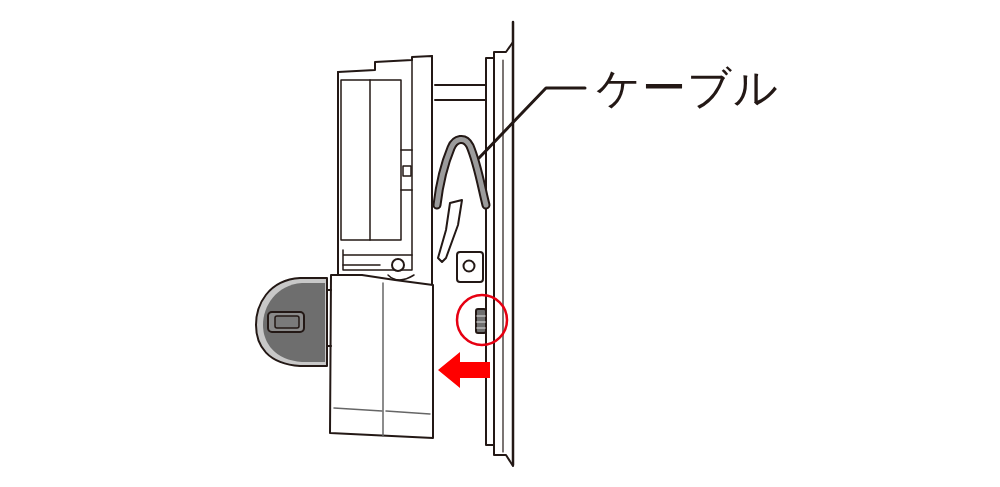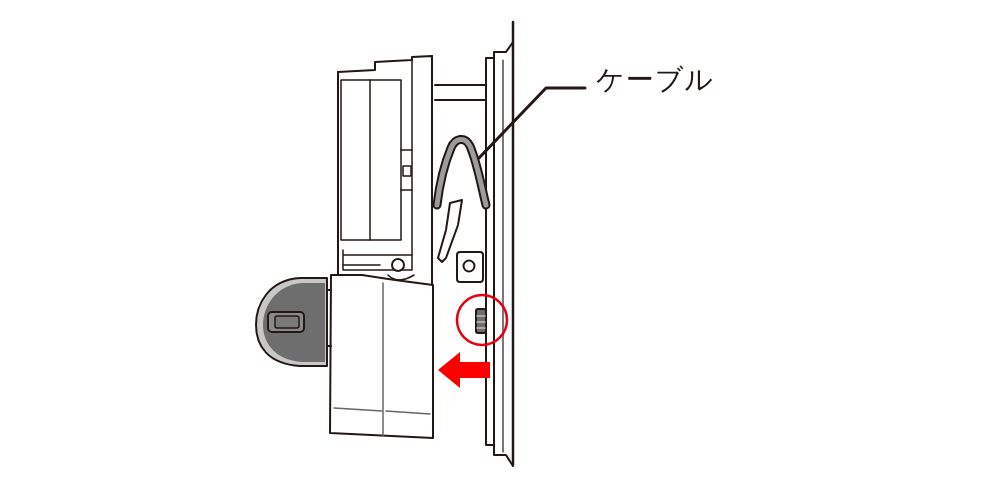--- a/index.html
+++ b/index.html
@@ -1,20 +1,20 @@
 <!DOCTYPE html>
 <html><head>
   <meta charset="utf-8">
   <style>
     html, body { margin: 0; padding: 0; background: #ffffff; }
     body { width: 1000px; height: 487px; overflow: hidden; position: relative; font-family: "DejaVu Sans", sans-serif; }
     #diagram { position: absolute; left: 0; top: 0; width: 1000px; height: 487px; }
     .label {
       position: absolute; left: 596px; top: 66px;
-      font-size: 28px; color: #231815; letter-spacing: 1px;
+      font-size: 44px; color: #231815; letter-spacing: 1px;
       font-family: "DejaVu Sans", sans-serif; line-height: 1;
     }
   </style>
 </head>
 <body>
 
 <svg id="diagram" viewBox="0 0 1000 487" xmlns="http://www.w3.org/2000/svg">
   <g fill="none" stroke="#231815" stroke-width="2" stroke-linejoin="round" stroke-linecap="round">
 
     <g>

